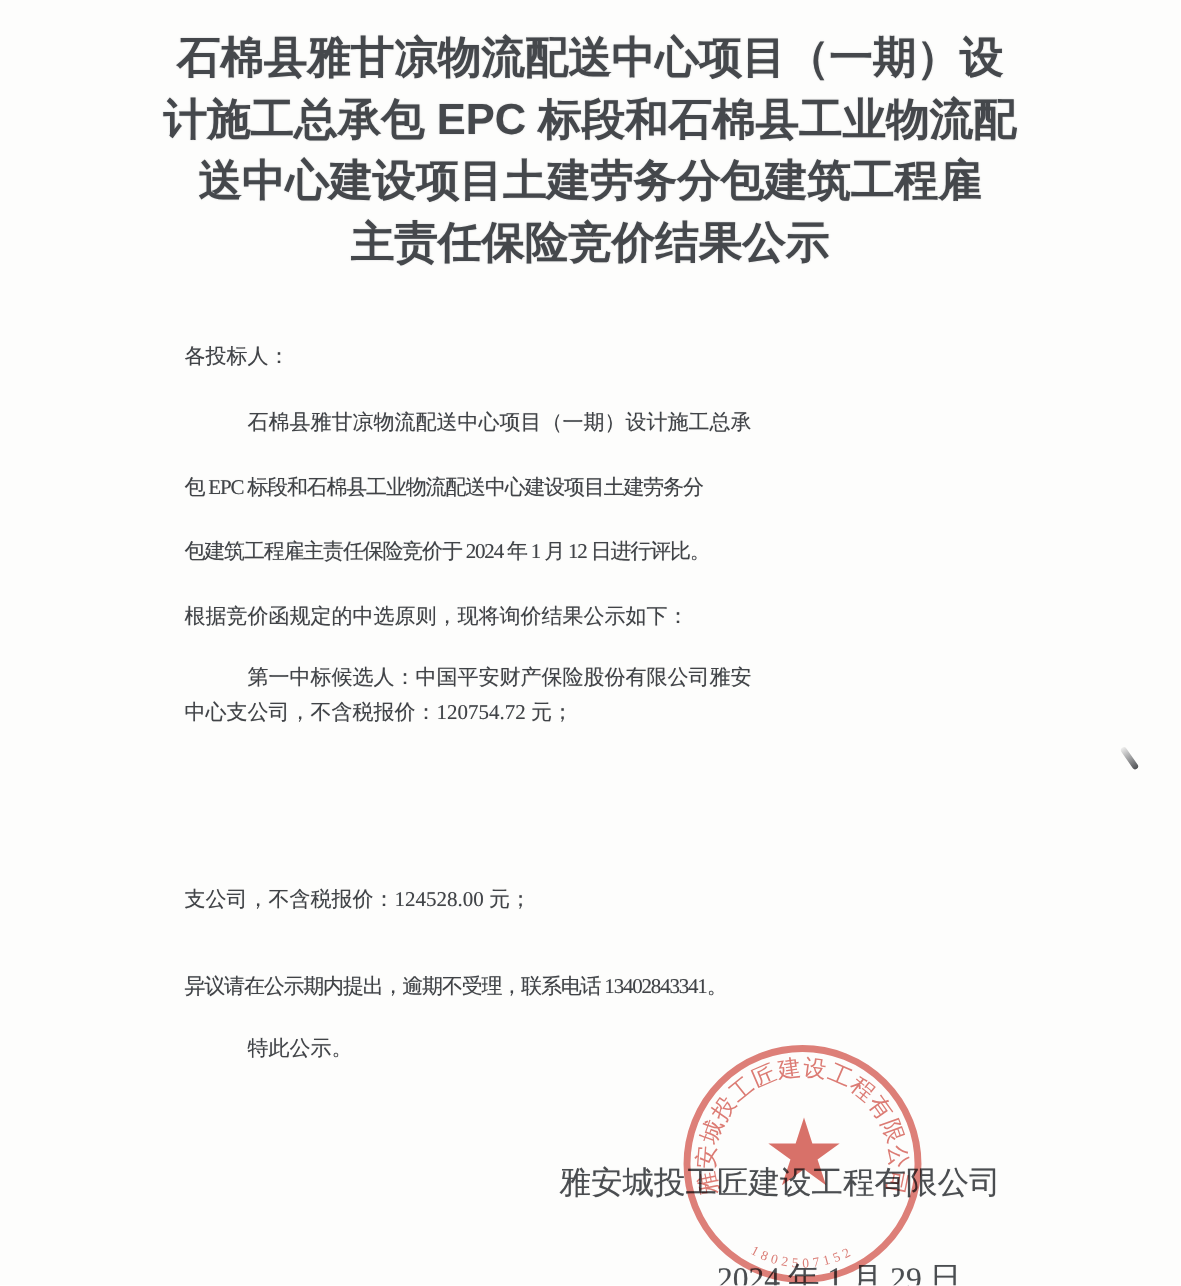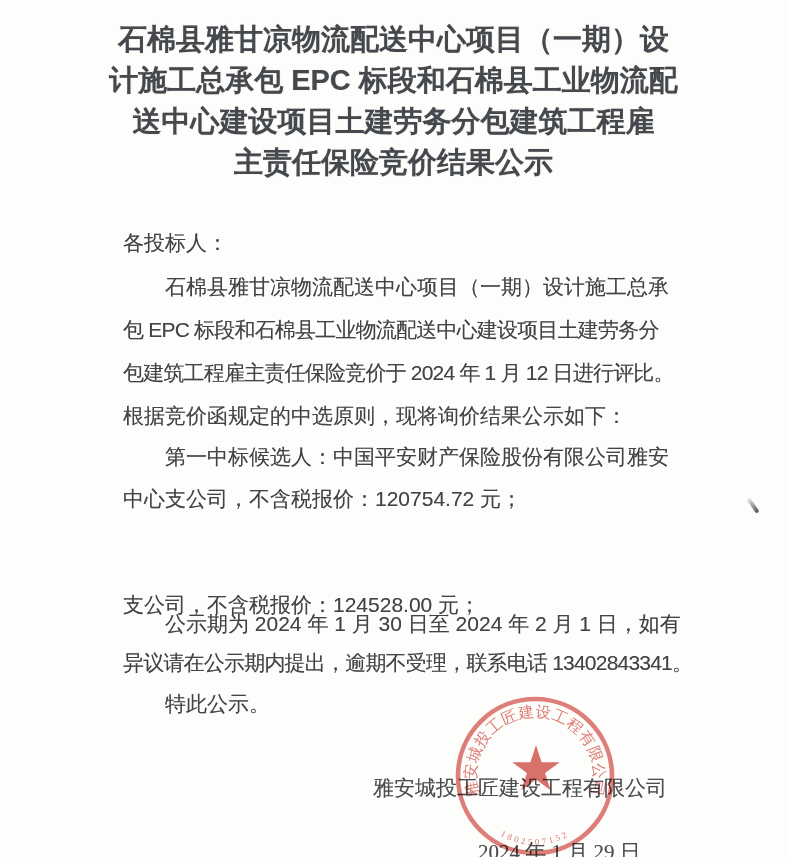--- a/index.html
+++ b/index.html
@@ -22,22 +22,22 @@
     color:#45484c;
     letter-spacing:0px;
     text-shadow:0 0 1px rgba(69,72,76,0.35);
   }
   .title div{white-space:nowrap;}
   
   .bl{
     position:absolute;
     left:123px;
     width:560px;
-    font-family:Liberation Sans, sans-serif;
-    font-size:21px;
+    font-family:Liberation Serif, serif;
+    font-size:14px;
     line-height:1;
     color:#404347;
     white-space:nowrap;
     letter-spacing:0px;
     text-shadow:0 0 0.5px rgba(64,67,71,0.4);
   }
   .ind{padding-left:42px;}
   .tight{letter-spacing:-0.8px;}
   
   .sig{
@@ -84,23 +84,22 @@
     <div>送中心建设项目土建劳务分包建筑工程雇</div>
     <div>主责任保险竞价结果公示</div>
   </div>
 
   <div class="bl" style="top:232px">各投标人：</div>
   <div class="bl tight" style="top:319px">包 EPC 标段和石棉县工业物流配送中心建设项目土建劳务分</div>
   <div class="bl ind" style="top:276px">石棉县雅甘凉物流配送中心项目（一期）设计施工总承</div>
   <div class="bl tight" style="top:362px">包建筑工程雇主责任保险竞价于 2024 年 1 月 12 日进行评比。</div>
   <div class="bl" style="top:405px">根据竞价函规定的中选原则，现将询价结果公示如下：</div>
   <div class="bl ind" style="top:446px">第一中标候选人：中国平安财产保险股份有限公司雅安</div>
-  <div class="bl" style="top:488px">中心支公司，不含税报价：120754.72 元；</div>
+  <div class="bl" style="top:469px">中心支公司，不含税报价：120754.72 元；</div>
   <div class="bl" style="top:594px">支公司，不含税报价：124528.00 元；</div>
-  <div class="bl ind" style="top:613px">公示期为 2024 年 1 月 30 日至 2024 年 2 月 1 日，如有</div>
   <div class="bl tight" style="top:652px">异议请在公示期内提出，逾期不受理，联系电话 13402843341。</div>
   <div class="bl ind" style="top:693px">特此公示。</div>
 
   <div class="sig company">雅安城投工匠建设工程有限公司</div>
   <div class="sig date">2024 年 1 月 29 日</div>
 
   <svg class="seal" viewBox="-90 -90 180 180" aria-hidden="true">
     <circle cx="0" cy="0" r="77" fill="none" stroke="#d4564d" stroke-width="4.6" stroke-opacity="0.92"></circle>
     <path id="sealTopArc" d="M -55.44 20.18 A 59 59 0 1 1 55.44 20.18" fill="none"></path>
     <path id="sealBottomArc" d="M -56.52 39.58 A 69 69 0 0 0 56.52 39.58" fill="none"></path>

